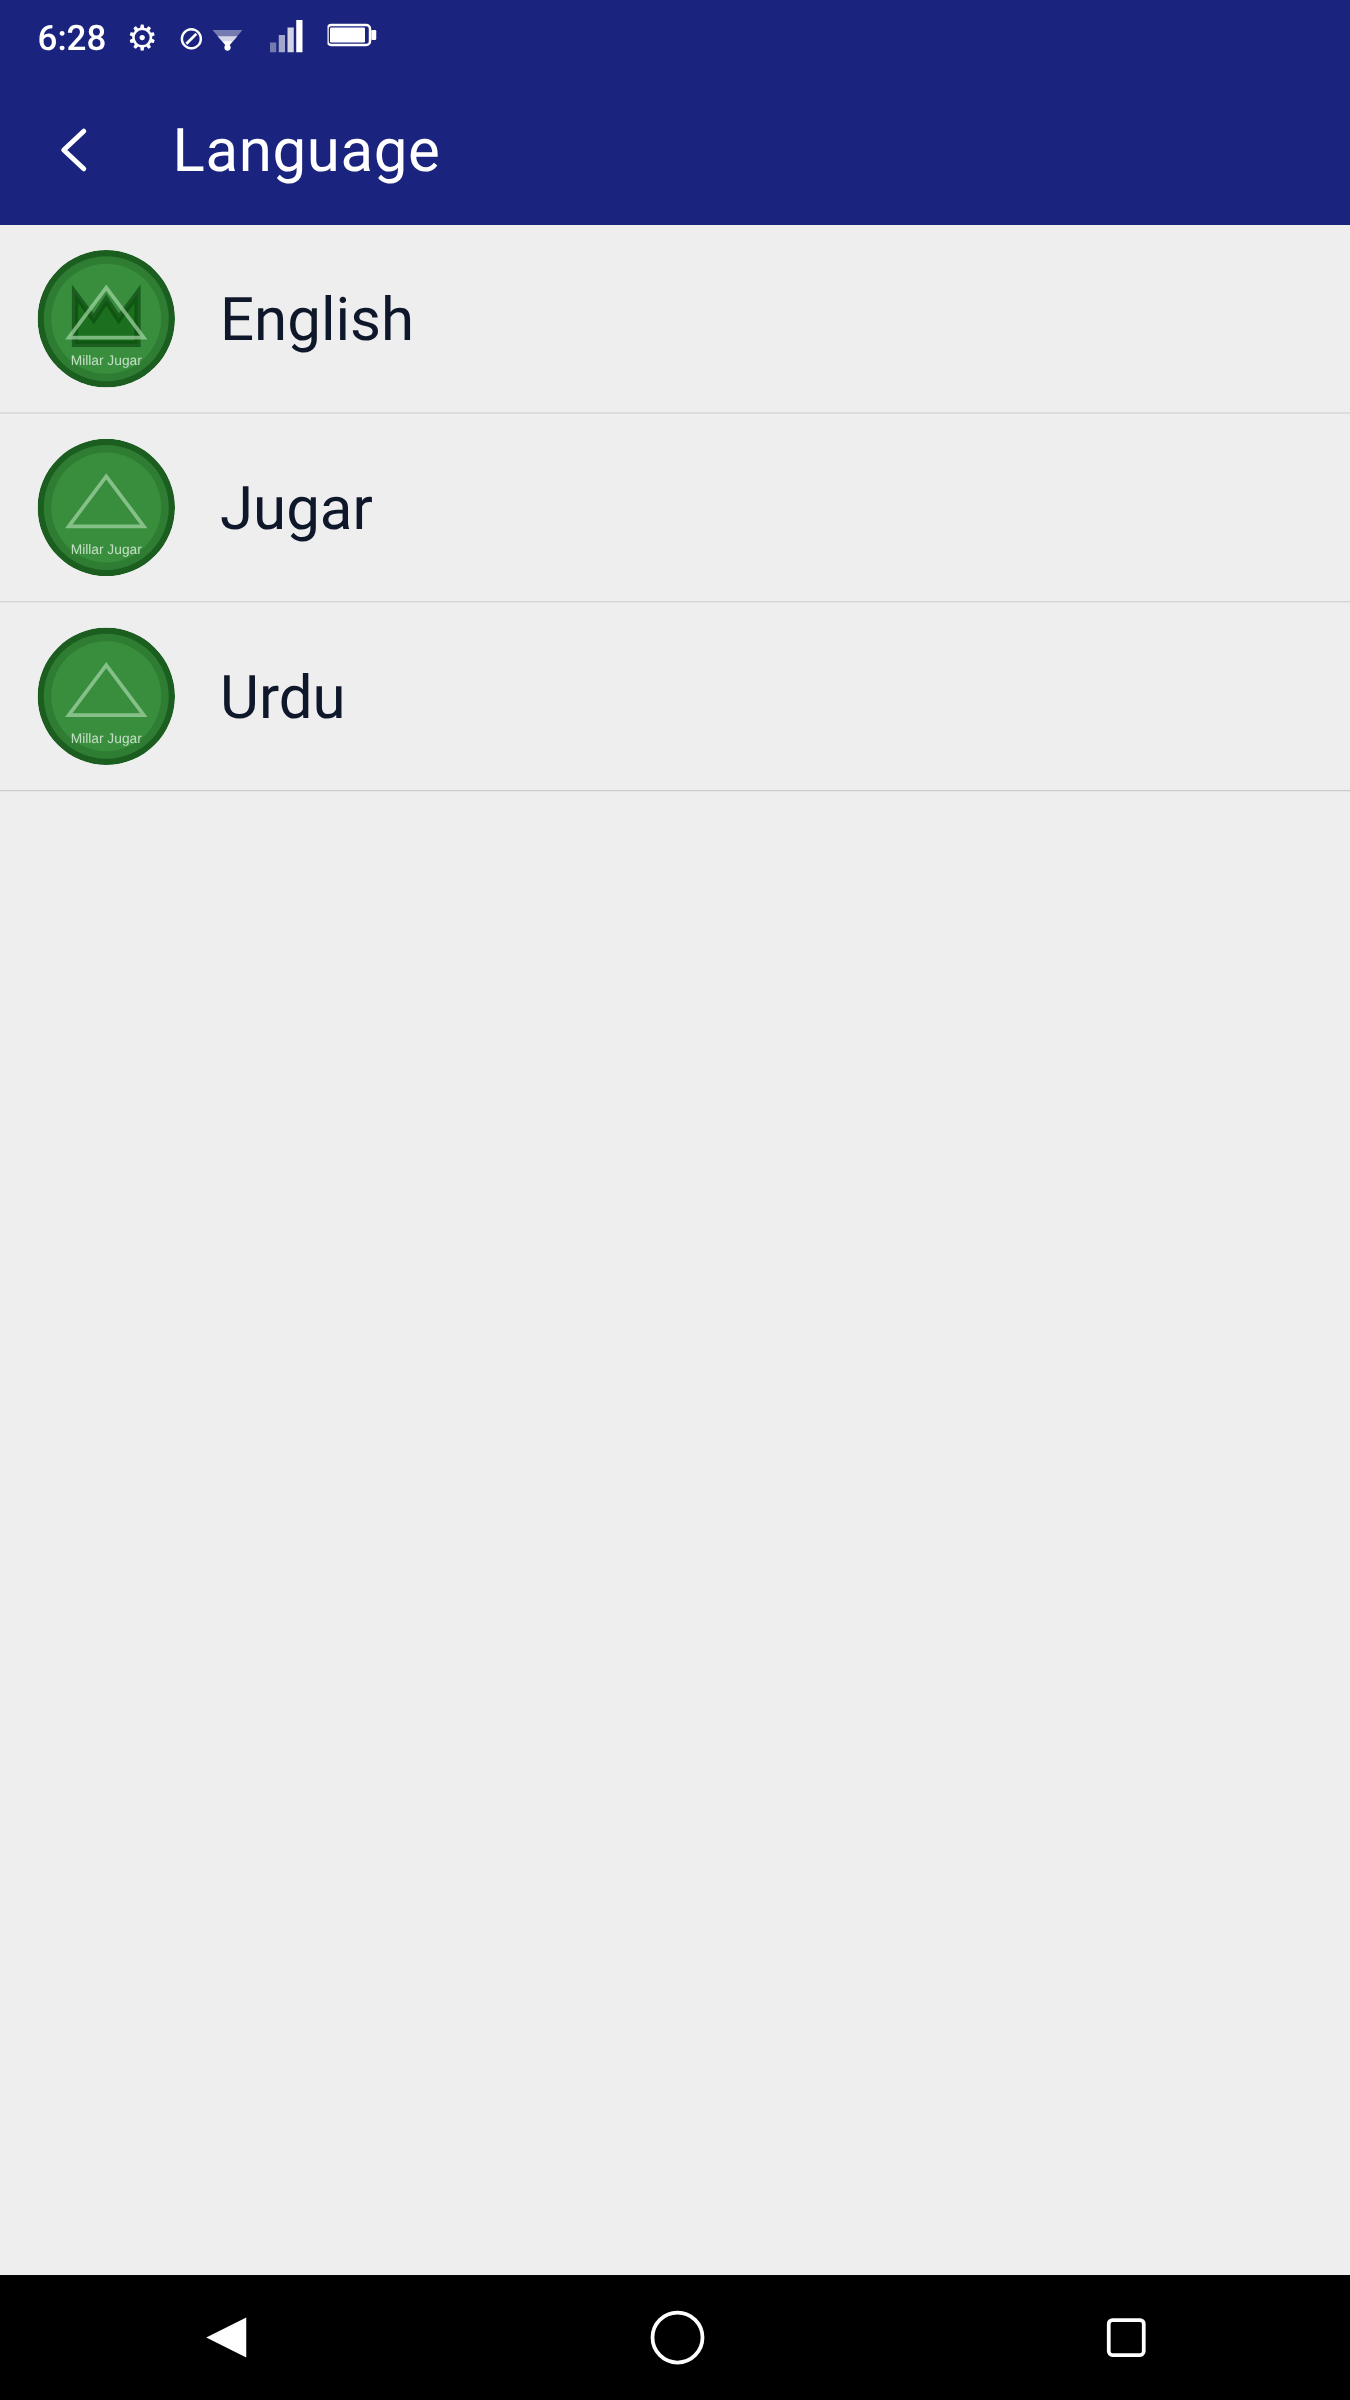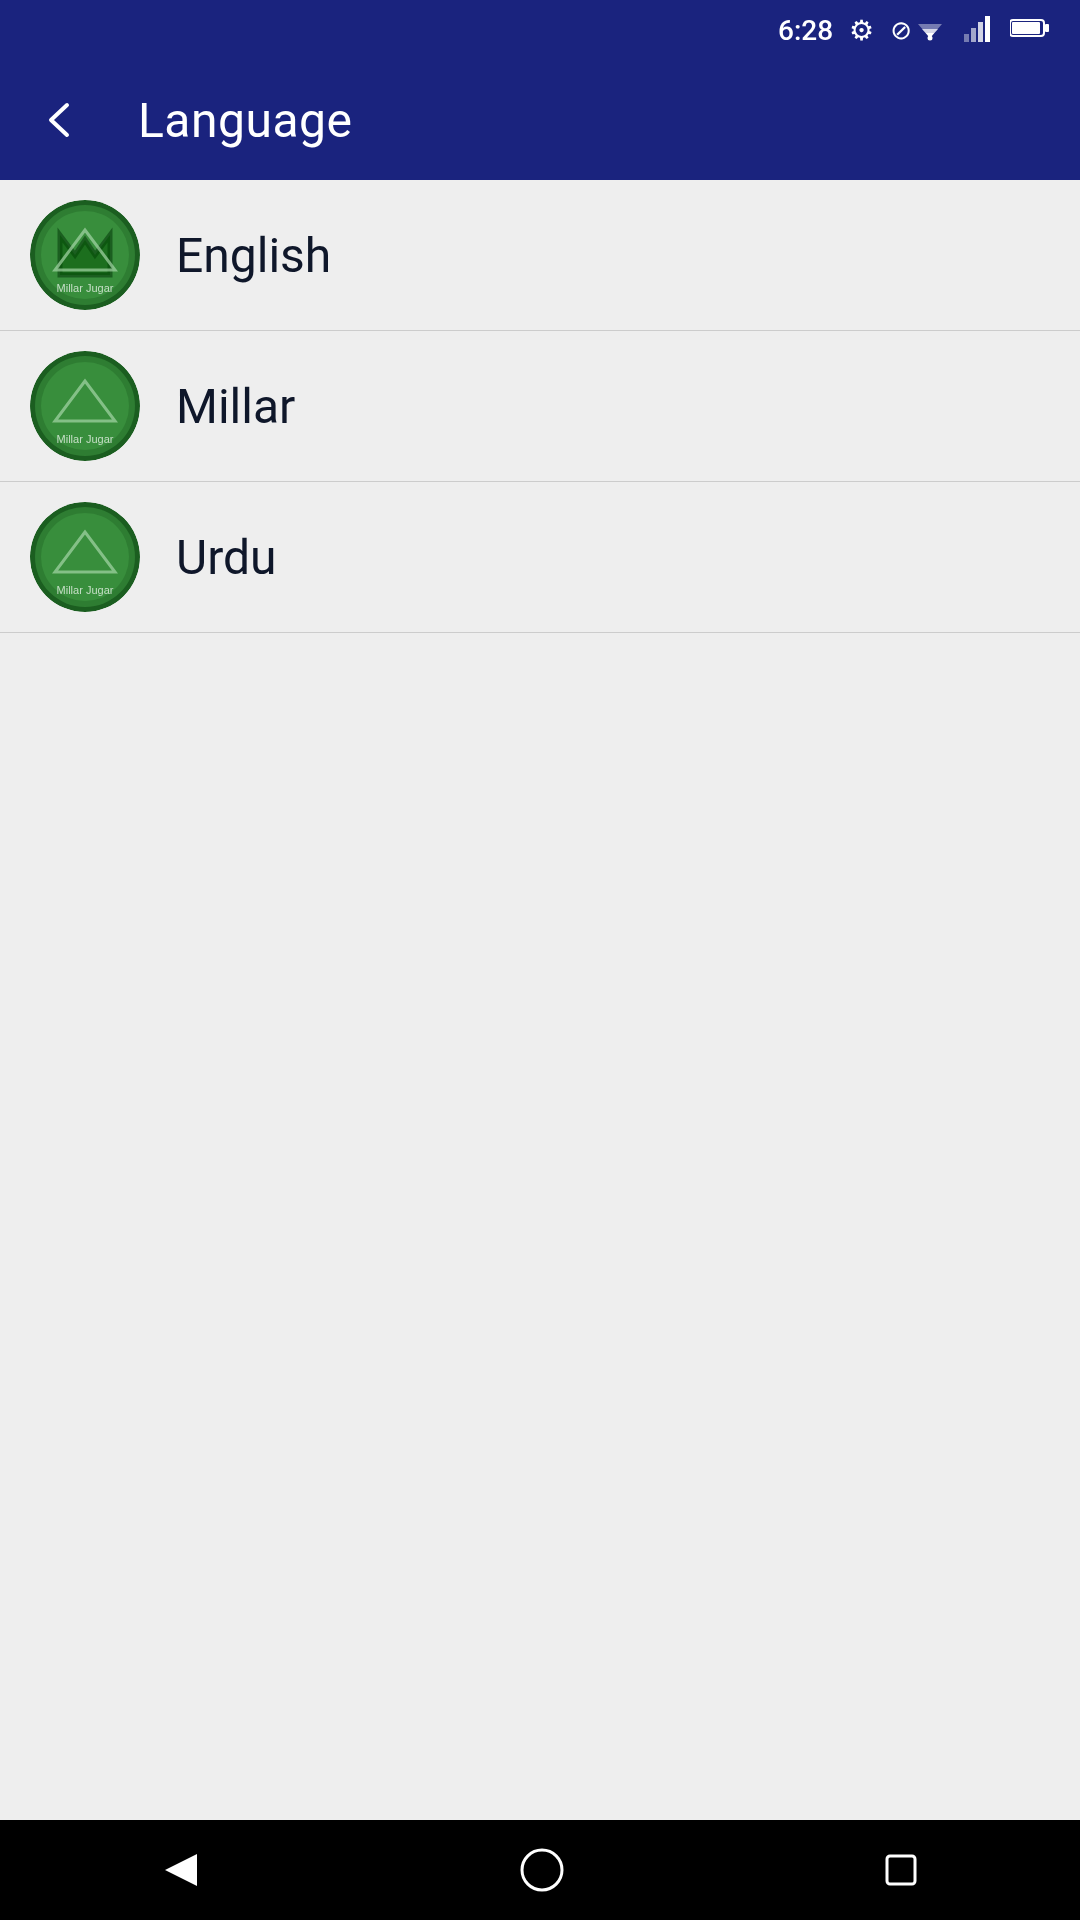--- a/index.html
+++ b/index.html
@@ -15,21 +15,21 @@
       overflow: hidden;
     }
 
     
     .status-bar {
       width: 100%;
       height: 60px;
       background: #1a237e;
       display: flex;
       align-items: center;
-      justify-content: flex-end;
+      justify-content: flex-start;
       padding: 0 30px;
     }
 
     .status-left {
       display: flex;
       align-items: center;
       gap: 16px;
       color: white;
       font-size: 28px;
       font-weight: 500;
@@ -205,21 +205,21 @@
     <div class="language-item">
       <div class="lang-icon">
         <svg width="110" height="110" viewBox="0 0 110 110">
           <circle cx="55" cy="55" r="55" fill="#1b5e20"></circle>
           <circle cx="55" cy="55" r="50" fill="#2e7d32"></circle>
           <circle cx="55" cy="55" r="44" fill="#388e3c"></circle>
           <polygon points="55,30 25,70 85,70" fill="none" stroke="#a5d6a7" stroke-width="3" opacity="0.7"></polygon>
           <text x="55" y="92" text-anchor="middle" fill="white" font-size="11" font-family="Arial" opacity="0.7">Millar Jugar</text>
         </svg>
       </div>
-      <span class="lang-label">Millar</span>
+      <span class="lang-label">Jugar</span>
     </div>
 
     <div class="language-item">
       <div class="lang-icon">
         <svg width="110" height="110" viewBox="0 0 110 110">
           <circle cx="55" cy="55" r="55" fill="#1b5e20"></circle>
           <circle cx="55" cy="55" r="50" fill="#2e7d32"></circle>
           <circle cx="55" cy="55" r="44" fill="#388e3c"></circle>
           <polygon points="55,30 25,70 85,70" fill="none" stroke="#a5d6a7" stroke-width="3" opacity="0.7"></polygon>
           <text x="55" y="92" text-anchor="middle" fill="white" font-size="11" font-family="Arial" opacity="0.7">Millar Jugar</text>

